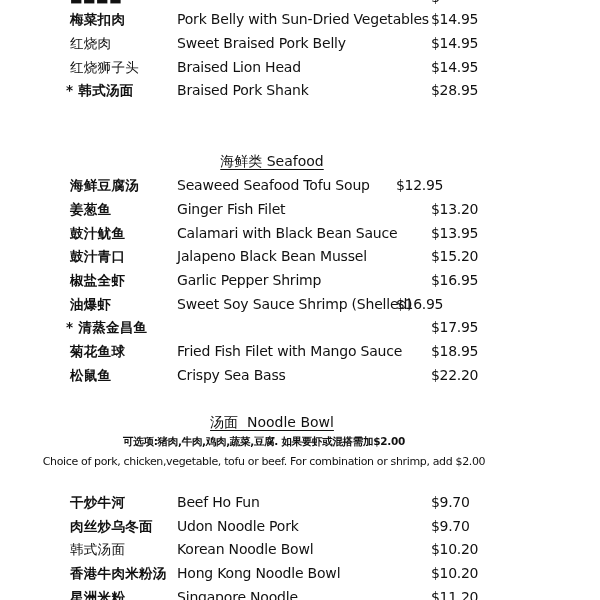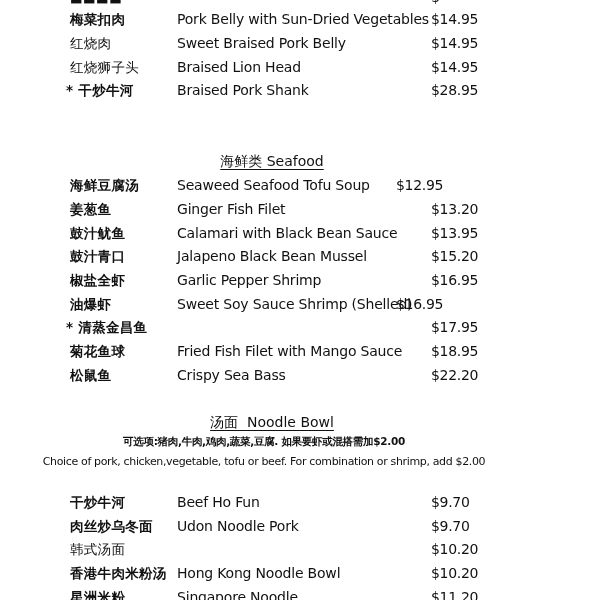--- a/index.html
+++ b/index.html
@@ -40,21 +40,21 @@
   <span class="zh">红烧肉</span>
   <span class="en">Sweet Braised Pork Belly</span>
   <span class="price">$14.95</span>
 </div>
 <div class="row" style="top:56px;">
   <span class="zh">红烧狮子头</span>
   <span class="en">Braised Lion Head</span>
   <span class="price">$14.95</span>
 </div>
 <div class="row" style="top:79px;">
-  <span class="zh bold" style="left:66px;"> * 干炒牛河</span>
+  <span class="zh bold" style="left:66px;"> * 韩式汤面</span>
   <span class="en">Braised Pork Shank</span>
   <span class="price">$28.95</span>
 </div>
 
 <div class="section-title" style="top:151px;">
   <span>海鲜类 Seafood</span>
 </div>
 
 <div class="row" style="top:174px;">
   <span class="zh bold">海鲜豆腐汤</span>
@@ -112,20 +112,21 @@
   <span class="en">Beef Ho Fun</span>
   <span class="price">$9.70</span>
 </div>
 <div class="row" style="top:515px;">
   <span class="zh bold">肉丝炒乌冬面</span>
   <span class="en">Udon Noodle Pork</span>
   <span class="price">$9.70</span>
 </div>
 <div class="row" style="top:538px;">
   <span class="zh">韩式汤面</span>
+  <span class="en">Korean Noodle Bowl</span>
   <span class="price">$10.20</span>
 </div>
 <div class="row" style="top:562px;">
   <span class="zh bold">香港牛肉米粉汤</span>
   <span class="en">Hong Kong Noodle Bowl</span>
   <span class="price">$10.20</span>
 </div>
 <div class="row" style="top:586px;">
   <span class="zh bold">星洲米粉</span>
   <span class="en">Singapore Noodle</span>

